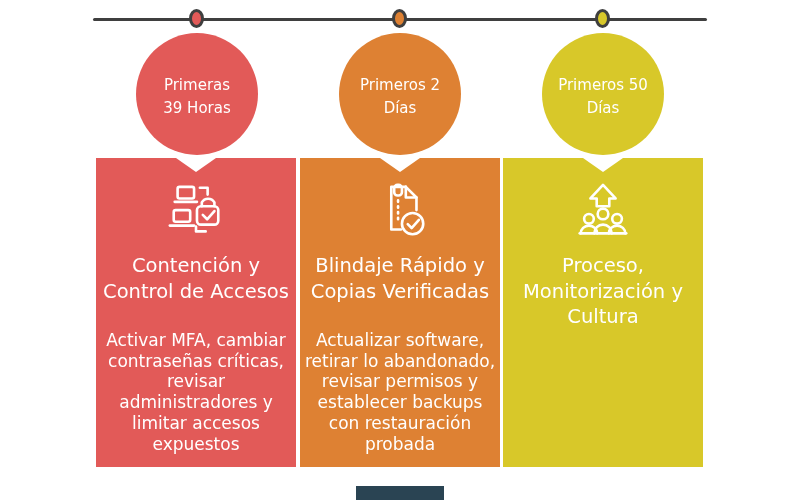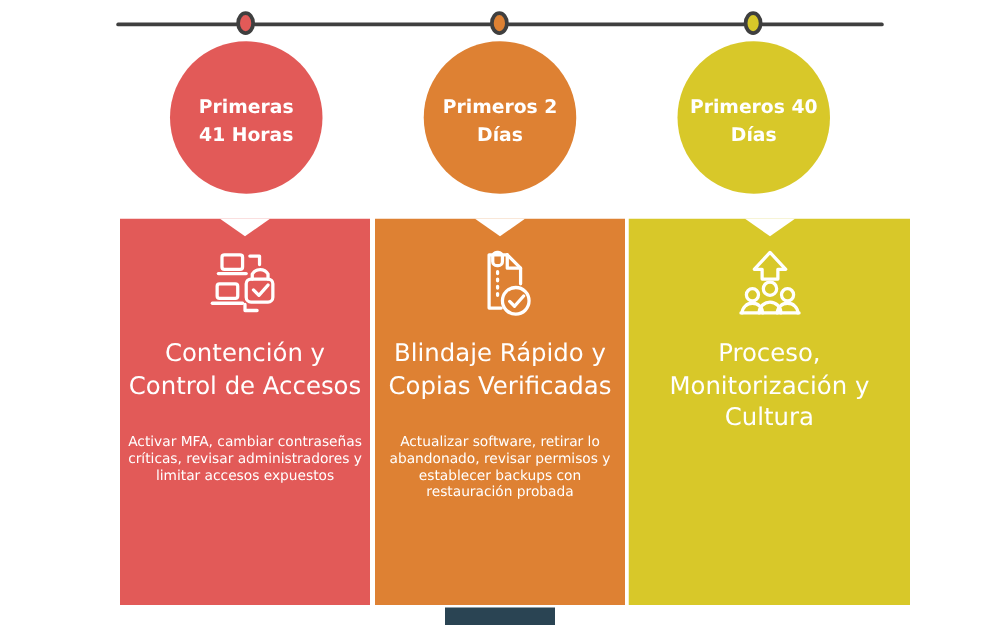--- a/index.html
+++ b/index.html
@@ -36,39 +36,39 @@
     top: 33px;
     width: 122px; height: 122px;
     border-radius: 50%;
     display: flex;
     flex-direction: column;
     align-items: center;
     justify-content: center;
     padding-top: 6px;
     box-sizing: border-box;
     color: #ffffff;
-    font-weight: bold;
+    font-weight: normal;
     font-size: 15px;
     line-height: 1.55;
     text-align: center;
   }
   .badge-0 { left: 136px; }
   .badge-1 { left: 339px; }
   .badge-2 { left: 542px; }
 
   
   .phase-card {
     position: absolute;
-    top: 175px;
+    top: 158px;
     width: 200px; height: 309px;
     color: #ffffff;
   }
   .card-0 { left: 96px; }
   .card-1 { left: 300px; }
-  .card-2 { left: 503px; padding-left: 25px; }
+  .card-2 { left: 503px; }
 
   .card-notch {
     position: absolute;
     top: 0; left: 50%;
     margin-left: -20px;
     width: 0; height: 0;
     border-left: 20px solid transparent;
     border-right: 20px solid transparent;
     border-top: 14px solid #ffffff;
   }
@@ -88,21 +88,21 @@
     font-size: 19.5px;
     line-height: 1.32;
     text-align: center;
   }
   .card-description {
     position: absolute;
     top: 172px; left: 0;
     width: 100%;
     box-sizing: border-box;
     padding: 0 3px;
-    font-size: 11px;
+    font-size: 17px;
     line-height: 1.22;
     text-align: center;
   }
 
   
   .footer-bar {
     position: absolute;
     left: 356px; top: 486px;
     width: 88px; height: 14px;
   }
@@ -114,28 +114,28 @@
 
 <div class="canvas">
 
   <div class="timeline-line" style="background-color: rgb(63, 63, 63);"></div>
   <div class="timeline-dot dot-0" style="background-color: rgb(226, 90, 88);"></div>
   <div class="timeline-dot dot-1" style="background-color: rgb(222, 129, 51);"></div>
   <div class="timeline-dot dot-2" style="background-color: rgb(216, 200, 41);"></div>
 
   <div class="phase-badge badge-0" style="background-color: rgb(226, 90, 88);">
     <span>Primeras</span>
-    <span>41 Horas</span>
+    <span>39 Horas</span>
   </div>
   <div class="phase-badge badge-1" style="background-color: rgb(222, 129, 51);">
     <span>Primeros 2</span>
     <span>Días</span>
   </div>
   <div class="phase-badge badge-2" style="background-color: rgb(216, 200, 41);">
-    <span>Primeros 40</span>
+    <span>Primeros 50</span>
     <span>Días</span>
   </div>
 
   <div class="phase-card card-0" style="background-color: rgb(226, 90, 88);">
     <div class="card-notch"></div>
     <div class="card-icon">
       <svg viewBox="0 0 64 64" class="ico" aria-hidden="true">
         <rect x="13" y="5" width="17" height="12" rx="2"></rect>
         <path d="M10 20.5 h23"></path>
         <rect x="9" y="29" width="17" height="12" rx="2"></rect>

